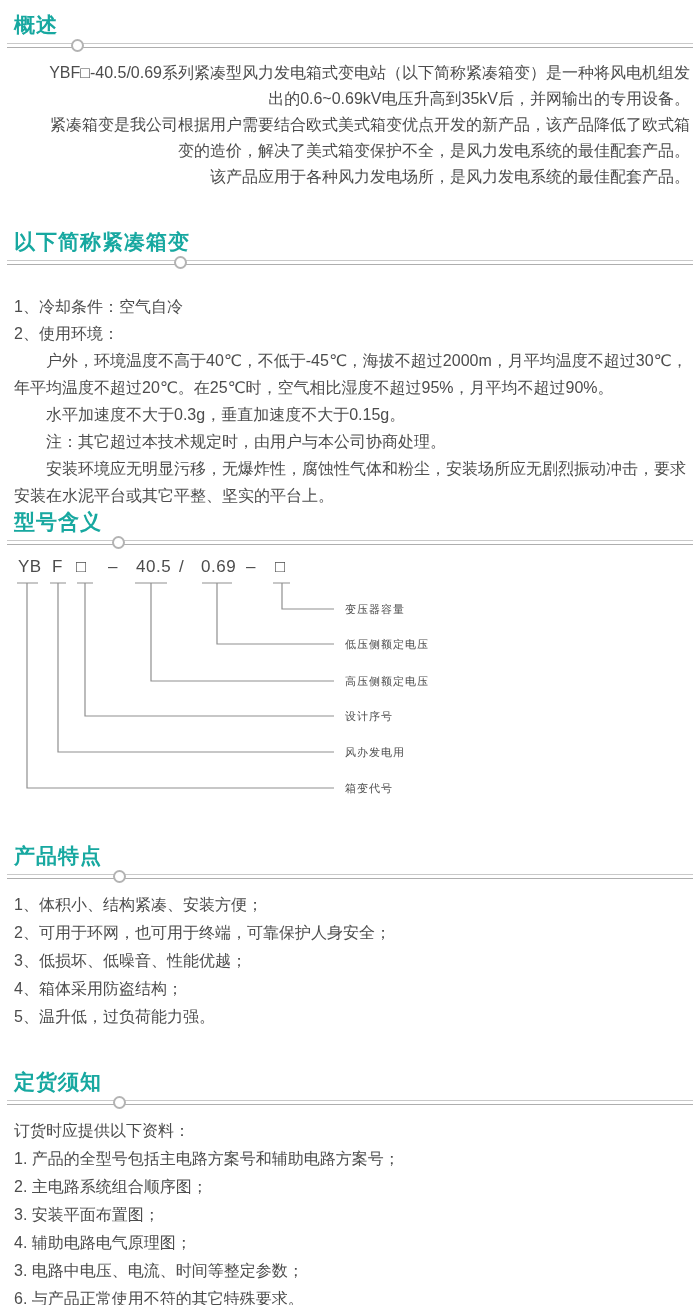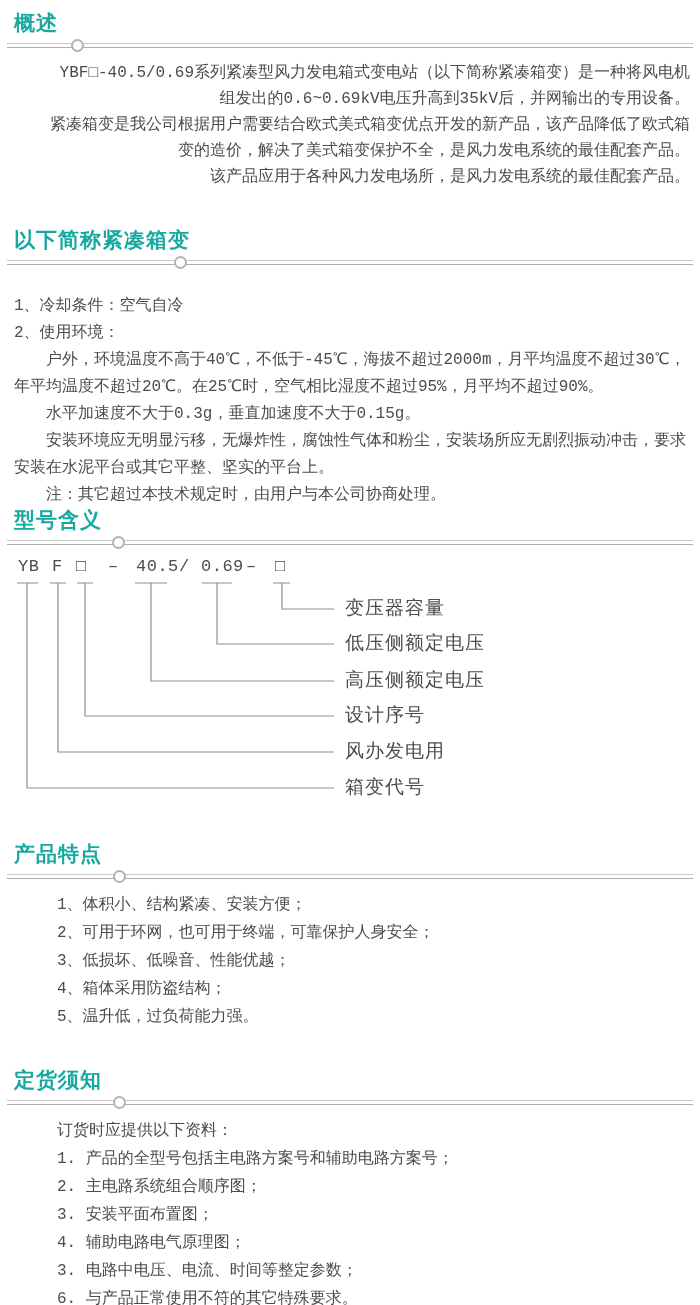--- a/index.html
+++ b/index.html
@@ -2,59 +2,59 @@
 <html><head>
 <meta charset="utf-8">
 <style>
   html, body { margin: 0; padding: 0; }
   body {
     width: 700px; height: 1305px; overflow: hidden;
     background: #ffffff;
     font-family: "Liberation Sans", "DejaVu Sans", sans-serif;
     color: #4c4c4c;
   }
-  .section { position: relative; font-family: Liberation Mono, monospace; }
+  .section { position: relative; }
   .sec-title {
     margin: 0 0 0 14px;
     font-size: 21px; font-weight: bold; line-height: 26px;
     letter-spacing: 1px; color: #17a8a0;
   }
   .divider {
     height: 3px; margin: 5px 7px 0 7px; position: relative;
     border-top: 1px solid #c9c9c9; border-bottom: 1px solid #aeaeae;
   }
   .divider-dot {
     position: absolute; top: -5px; width: 9px; height: 9px;
     border: 2px solid #b3b3b3; background: #fff; border-radius: 50%;
   }
   .text { font-size: 16px; color: #4c4c4c; margin: 0; padding: 0 10px 0 14px; }
   .para { line-height: 26px; text-indent: 2em; }
   .line { line-height: 27px; }
-  .line28 { line-height: 28px; margin-left: 43px; }
+  .line28 { line-height: 28px; }
   .indent { text-indent: 2em; }
   .overview-body { margin-top: 12px; text-align: right; }
   .usage-body { margin-top: 28px; }
   .features-body, .ordering-body { margin-top: 12px; }
 
   .sec1 { padding-top: 12px; }
   .sec2 { margin-top: 39px; }
   .sec3 { }
   .sec4 { margin-top: 40px; }
   .sec5 { margin-top: 38px; }
 
   
   .diagram { position: relative; height: 256px; margin-top: 2px; }
   .diagram svg { position: absolute; left: 0; top: 0; }
   .code-seg {
     position: absolute; top: 10px;
     font-size: 17px; color: #4c4c4c; letter-spacing: 0.5px;
   }
   .diag-label {
     position: absolute; left: 345px;
-    font-size: 19px; color: #4c4c4c; line-height: 20px; letter-spacing: 1px;
+    font-size: 11px; color: #4c4c4c; line-height: 20px; letter-spacing: 1px;
   }
 </style>
 </head>
 <body>
 
 <div class="section sec1">
   <h2 class="sec-title">概述</h2>
   <div class="divider">
     <span class="divider-dot" style="left:64px"></span>
   </div>
@@ -68,22 +68,22 @@
 <div class="section sec2">
   <h2 class="sec-title">以下简称紧凑箱变</h2>
   <div class="divider">
     <span class="divider-dot" style="left:167px"></span>
   </div>
   <div class="usage-body">
     <p class="text line">1、冷却条件：空气自冷</p>
     <p class="text line">2、使用环境：</p>
     <p class="text line indent">户外，环境温度不高于40℃，不低于-45℃，海拔不超过2000m，月平均温度不超过30℃，年平均温度不超过20℃。在25℃时，空气相比湿度不超过95%，月平均不超过90%。</p>
     <p class="text line indent">水平加速度不大于0.3g，垂直加速度不大于0.15g。</p>
+    <p class="text line indent">注：其它超过本技术规定时，由用户与本公司协商处理。</p>
     <p class="text line indent">安装环境应无明显污移，无爆炸性，腐蚀性气体和粉尘，安装场所应无剧烈振动冲击，要求安装在水泥平台或其它平整、坚实的平台上。</p>
-    <p class="text line indent">注：其它超过本技术规定时，由用户与本公司协商处理。</p>
   </div>
 </div>
 
 <div class="section sec3">
   <h2 class="sec-title">型号含义</h2>
   <div class="divider">
     <span class="divider-dot" style="left:105px"></span>
   </div>
 
   <div class="diagram">

